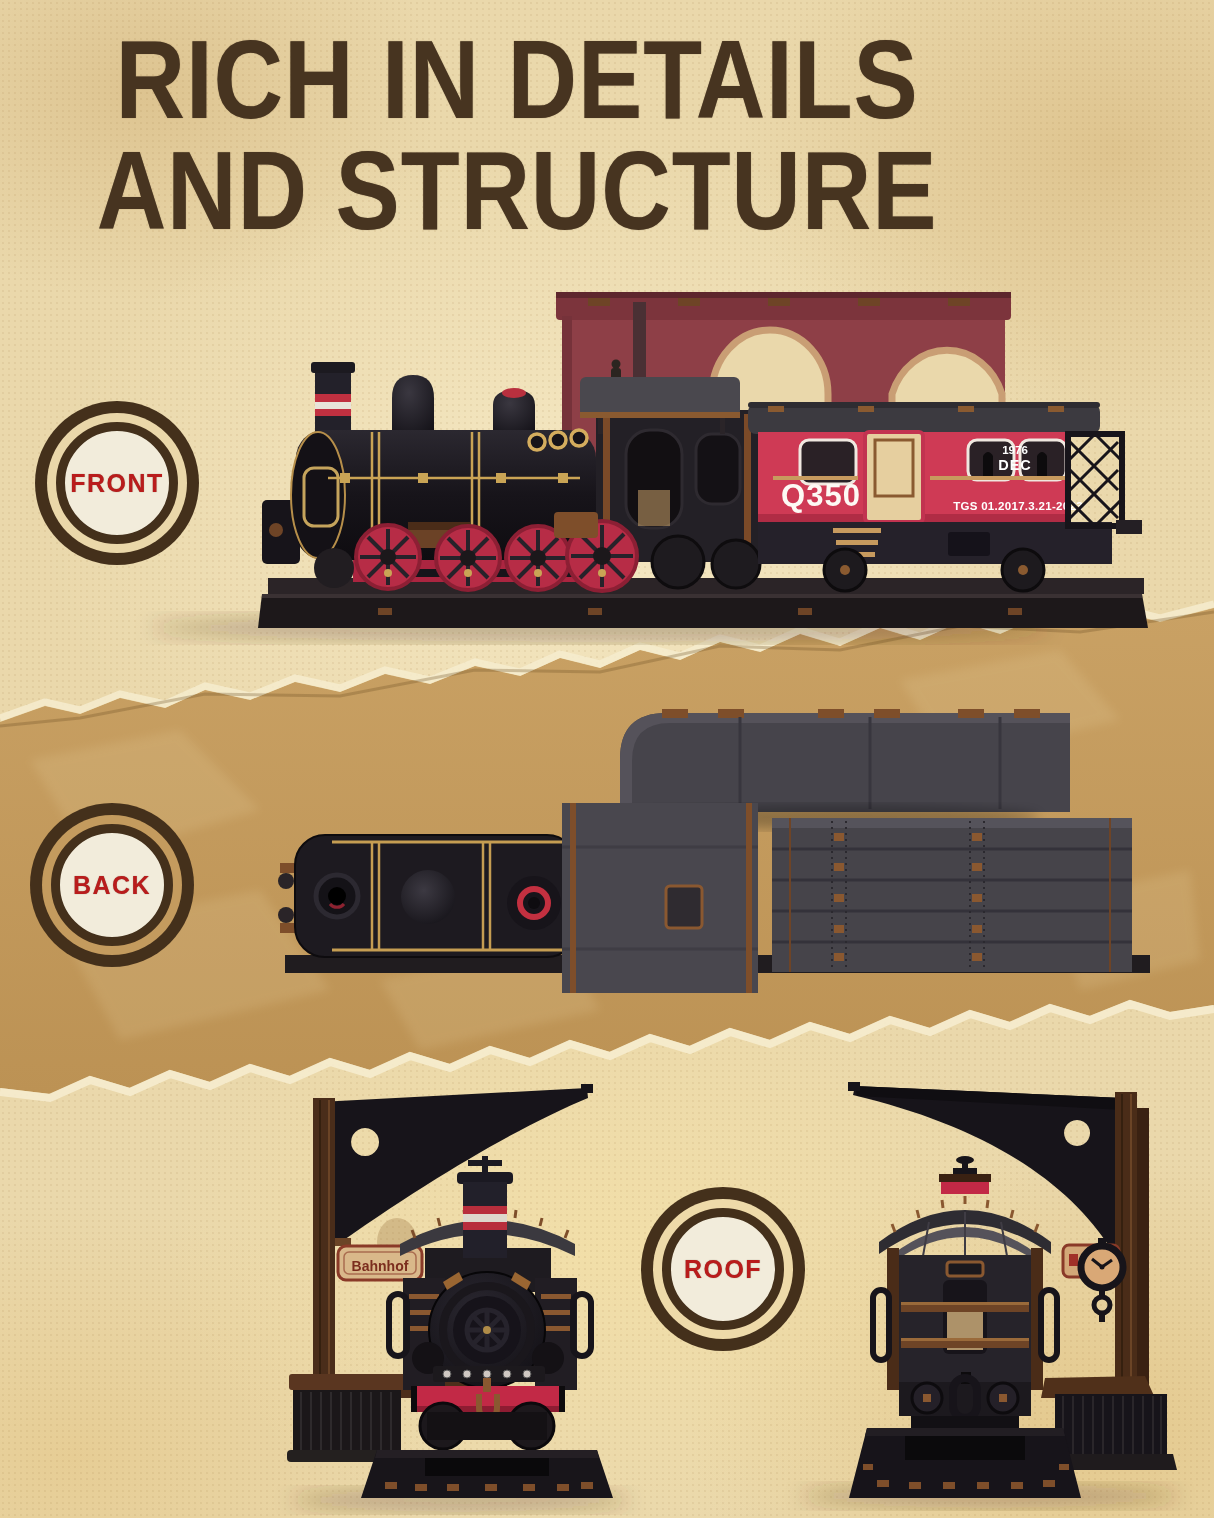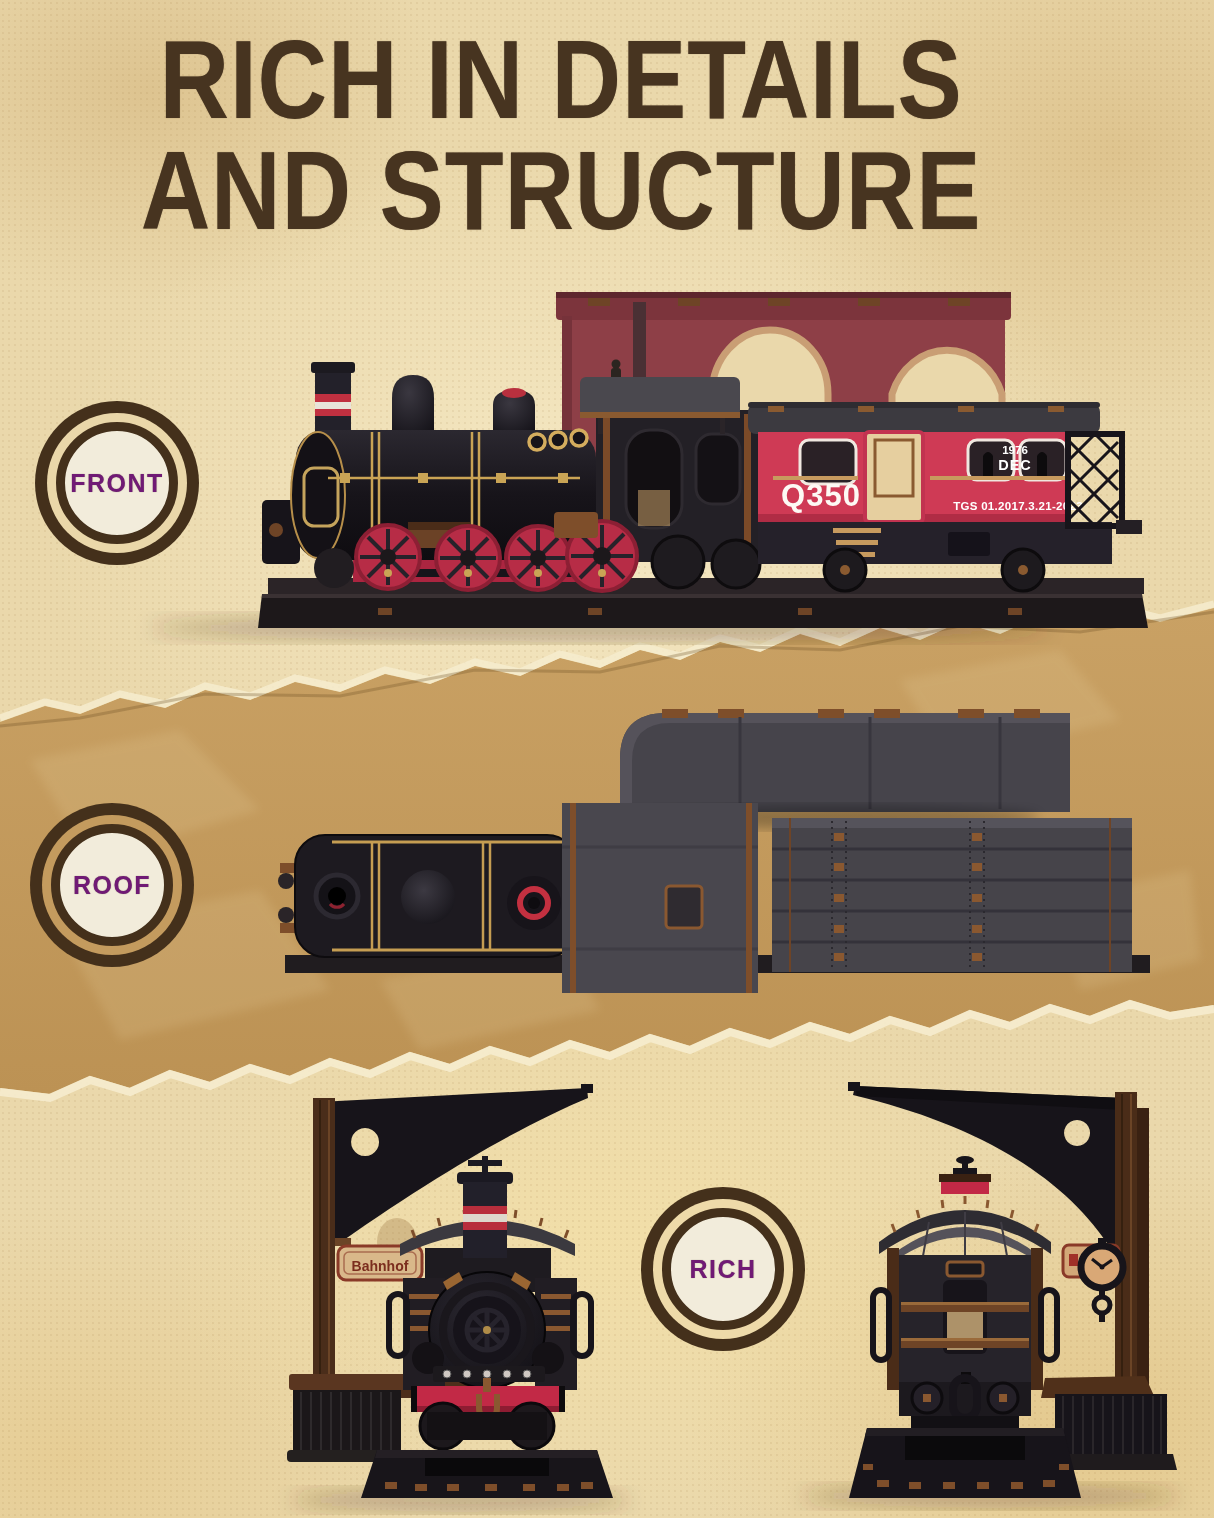--- a/index.html
+++ b/index.html
@@ -14,34 +14,34 @@
       radial-gradient(ellipse 640px 430px at 50% 82%, rgba(248,228,166,.55), transparent 70%),
       radial-gradient(ellipse 560px 380px at 90% 94%, rgba(222,186,112,.5), transparent 72%),
       radial-gradient(ellipse 500px 350px at 6% 96%, rgba(226,192,122,.45), transparent 72%);
   }
   .poster::after{
     content:""; position:absolute; inset:0; pointer-events:none;
     background-image:radial-gradient(rgba(150,108,52,.10) 1px, transparent 1.4px);
     background-size:6px 6px;
   }
   .layer{position:absolute;}
-  .title-wrap{left:0; top:24px; width:1034px; text-align:center; color:#473420; z-index:3;margin-left:44px;}
+  .title-wrap{left:0; top:24px; width:1034px; text-align:center; color:#473420; z-index:3;}
   .title-line{
     font-weight:bold; font-size:112px; line-height:111px; letter-spacing:1px;
     transform:scaleX(.86); transform-origin:50% 50%;
     text-shadow:0 0 1px rgba(71,52,32,.6);
   }
   .badge{
     position:absolute; z-index:6; width:104px; height:104px; border-radius:50%;
     background:#f2ecdb; border:9px solid #44301b;
     box-shadow:0 0 0 9px var(--gap,#ead7a9), 0 0 0 21px #44301b;
     display:flex; align-items:center; justify-content:center;
   }
   .badge span{
-    font-weight:bold; font-size:25px; letter-spacing:1.5px; color:#701a75;
+    font-weight:bold; font-size:25px; letter-spacing:1.5px; color:#b91c1c;
     text-shadow:0 0 1px rgba(65,48,28,.55);
   }
   svg text{font-family:"Liberation Sans", sans-serif;}
   .photo{position:absolute; z-index:4;}
 </style>
 </head>
 <body>
 
 <div class="poster">
 
@@ -77,24 +77,24 @@
 
   <div class="layer title-wrap">
     <div class="title-line">RICH IN DETAILS</div>
     <div class="title-line">AND STRUCTURE</div>
   </div>
 
   <div class="badge" style="left:56px;top:422px;--gap:#ead7a9">
     <span>FRONT</span>
   </div>
   <div class="badge" style="left:51px;top:824px;--gap:#c49b5e">
-    <span>ROOF</span>
+    <span>BACK</span>
   </div>
   <div class="badge" style="left:662px;top:1208px;--gap:#eedaa9">
-    <span>RICH</span>
+    <span>ROOF</span>
   </div>
 
   <svg class="photo" style="left:258px;top:282px" width="890" height="350" viewBox="0 0 890 350">
     <defs>
       <linearGradient id="boiler" x1="0" y1="0" x2="0" y2="1">
         <stop offset="0" stop-color="#2b2830"></stop>
           <stop offset=".5" stop-color="#17141a"></stop>
           <stop offset="1" stop-color="#0e0c10"></stop>
       </linearGradient>
       <radialGradient id="domeg" cx=".4" cy=".3" r=".9">

